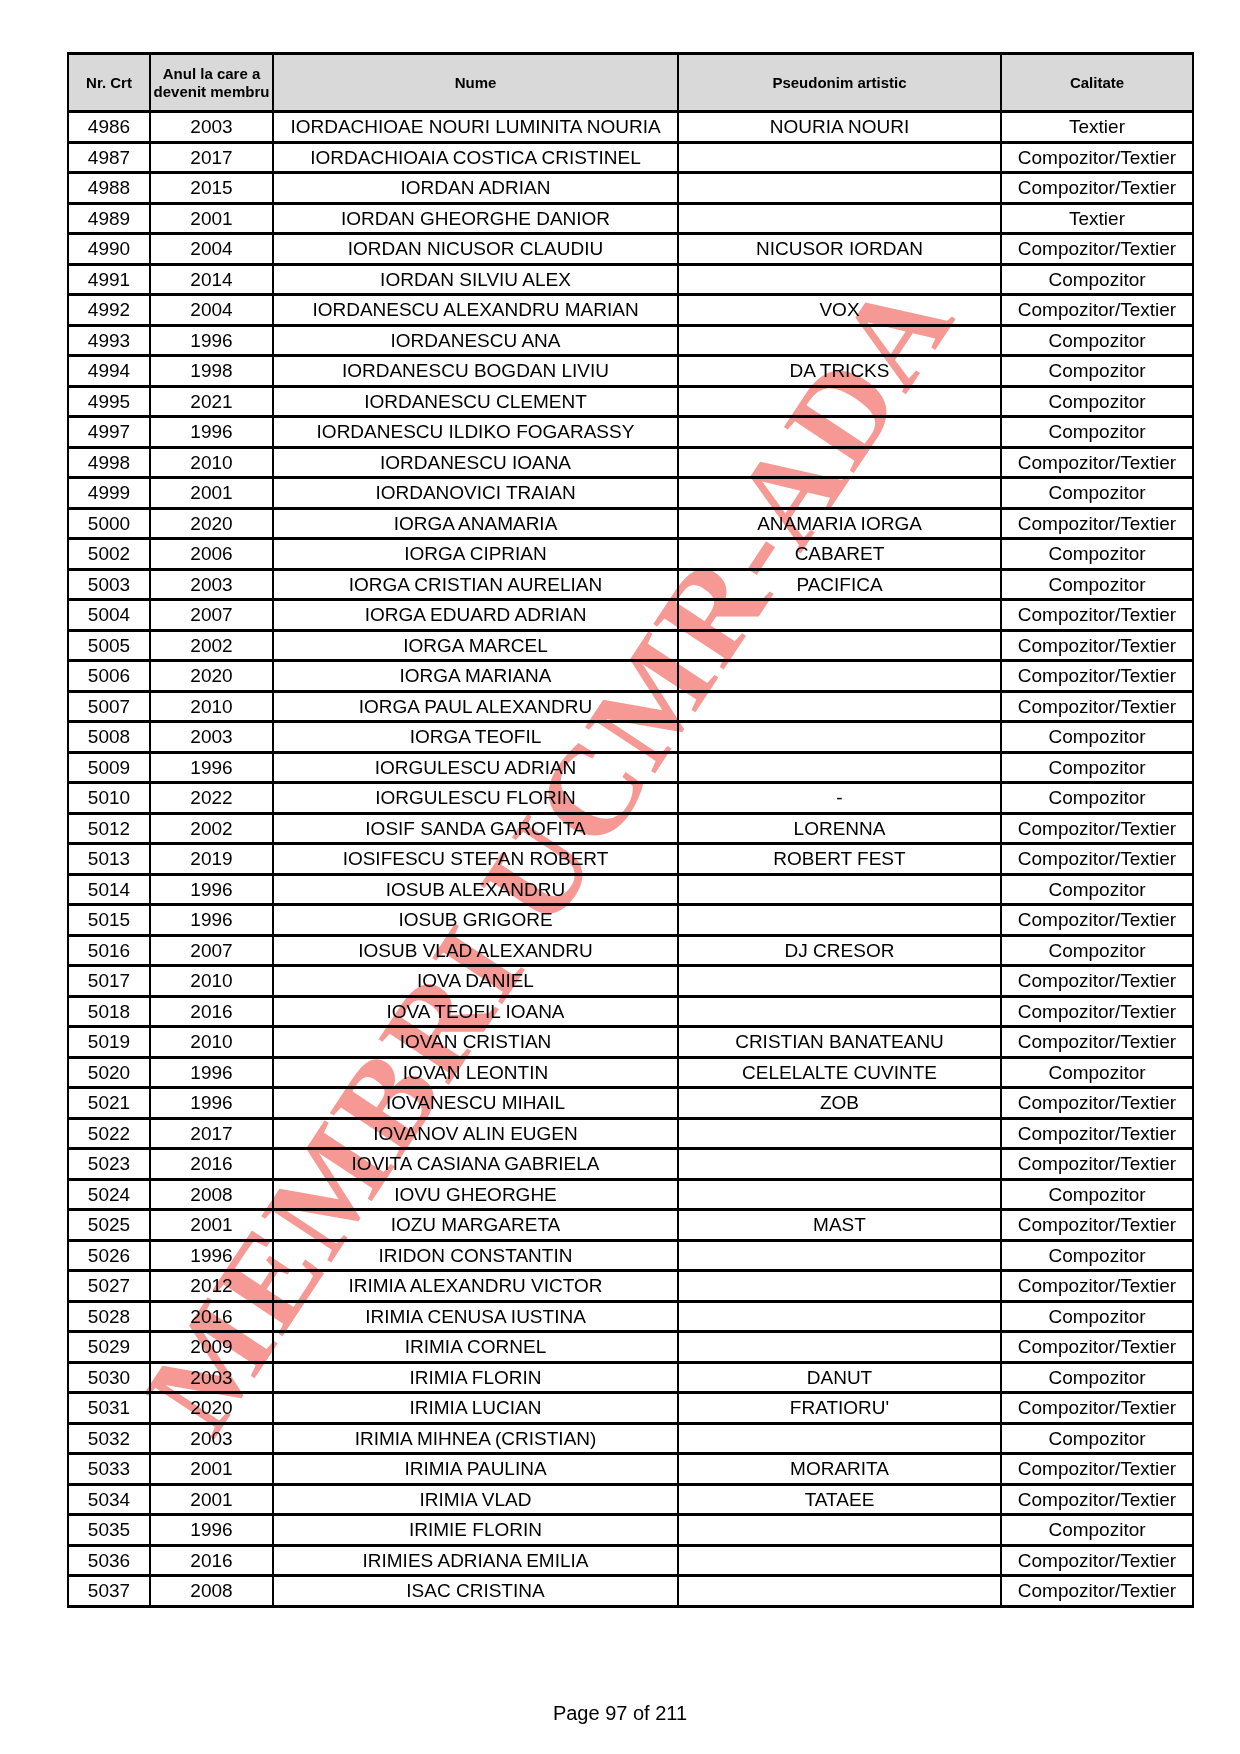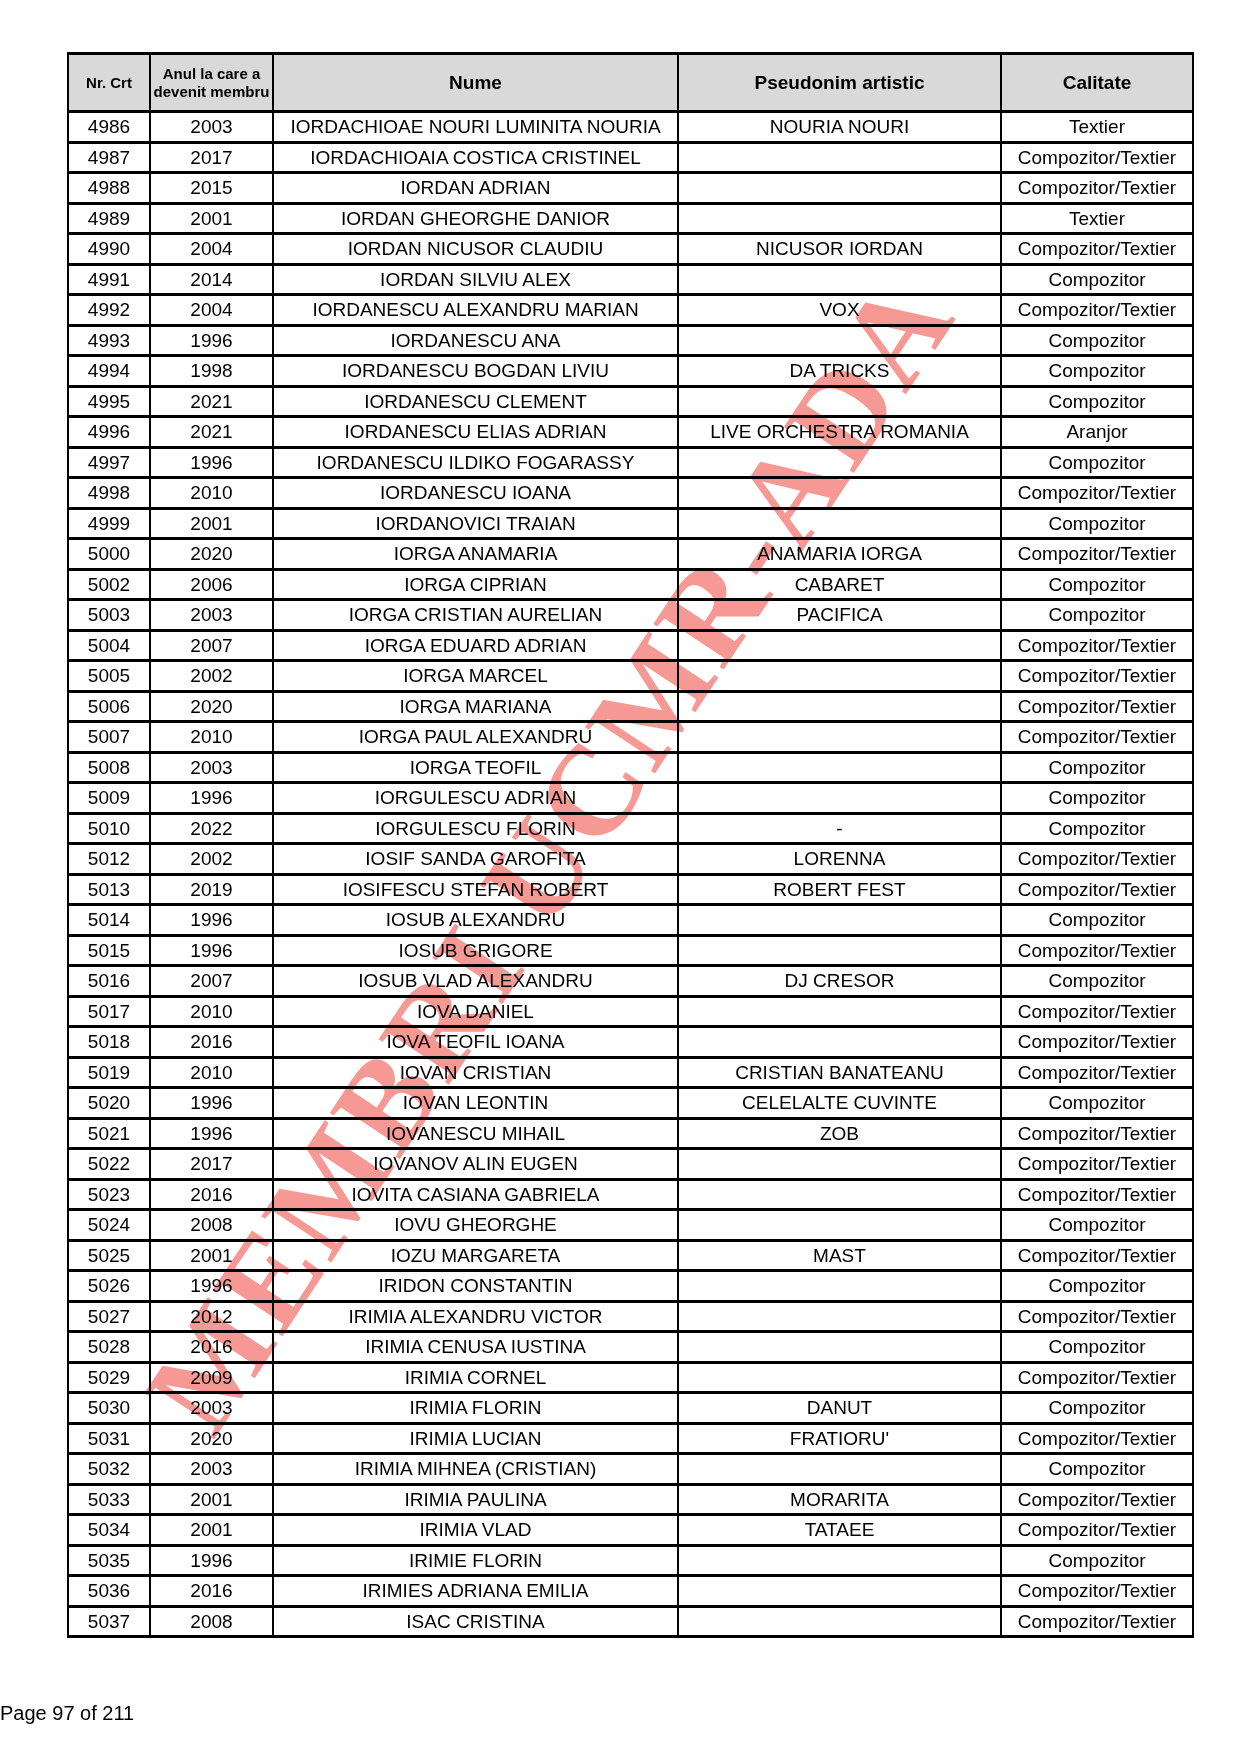--- a/index.html
+++ b/index.html
@@ -46,39 +46,39 @@
     text-align: center;
     vertical-align: middle;
     padding: 0 2px;
     overflow: hidden;
     white-space: nowrap;
     background: transparent;
   }
   .member-table thead th {
     background: #d9d9d9;
     height: 55px;
-    font-size: 19px;
+    font-size: 15px;
     font-weight: bold;
   }
   .member-table thead th.small-head {
     font-size: 15px;
     white-space: normal;
     line-height: 1.2;
   }
   .member-table td {
     height: 27.5px;
     line-height: 27.5px;
     font-size: 19px;
   }
   .page-footer {
     position: absolute;
     top: 1702px;
     left: 0;
     width: 100%;
-    text-align: left;
+    text-align: center;
     font-size: 20px;
     z-index: 1;
   }
 </style>
 </head>
 <body>
 
 <div class="watermark">MEMBRI UCMR-ADA</div>
 
 <table class="member-table">
@@ -163,27 +163,20 @@
         <td>Compozitor</td>
       </tr>
       <tr>
         <td>4995</td>
         <td>2021</td>
         <td>IORDANESCU CLEMENT</td>
         <td></td>
         <td>Compozitor</td>
       </tr>
       <tr>
-        <td>4996</td>
-        <td>2021</td>
-        <td>IORDANESCU ELIAS ADRIAN</td>
-        <td>LIVE ORCHESTRA ROMANIA</td>
-        <td>Aranjor</td>
-      </tr>
-      <tr>
         <td>4997</td>
         <td>1996</td>
         <td>IORDANESCU ILDIKO FOGARASSY</td>
         <td></td>
         <td>Compozitor</td>
       </tr>
       <tr>
         <td>4998</td>
         <td>2010</td>
         <td>IORDANESCU IOANA</td>

